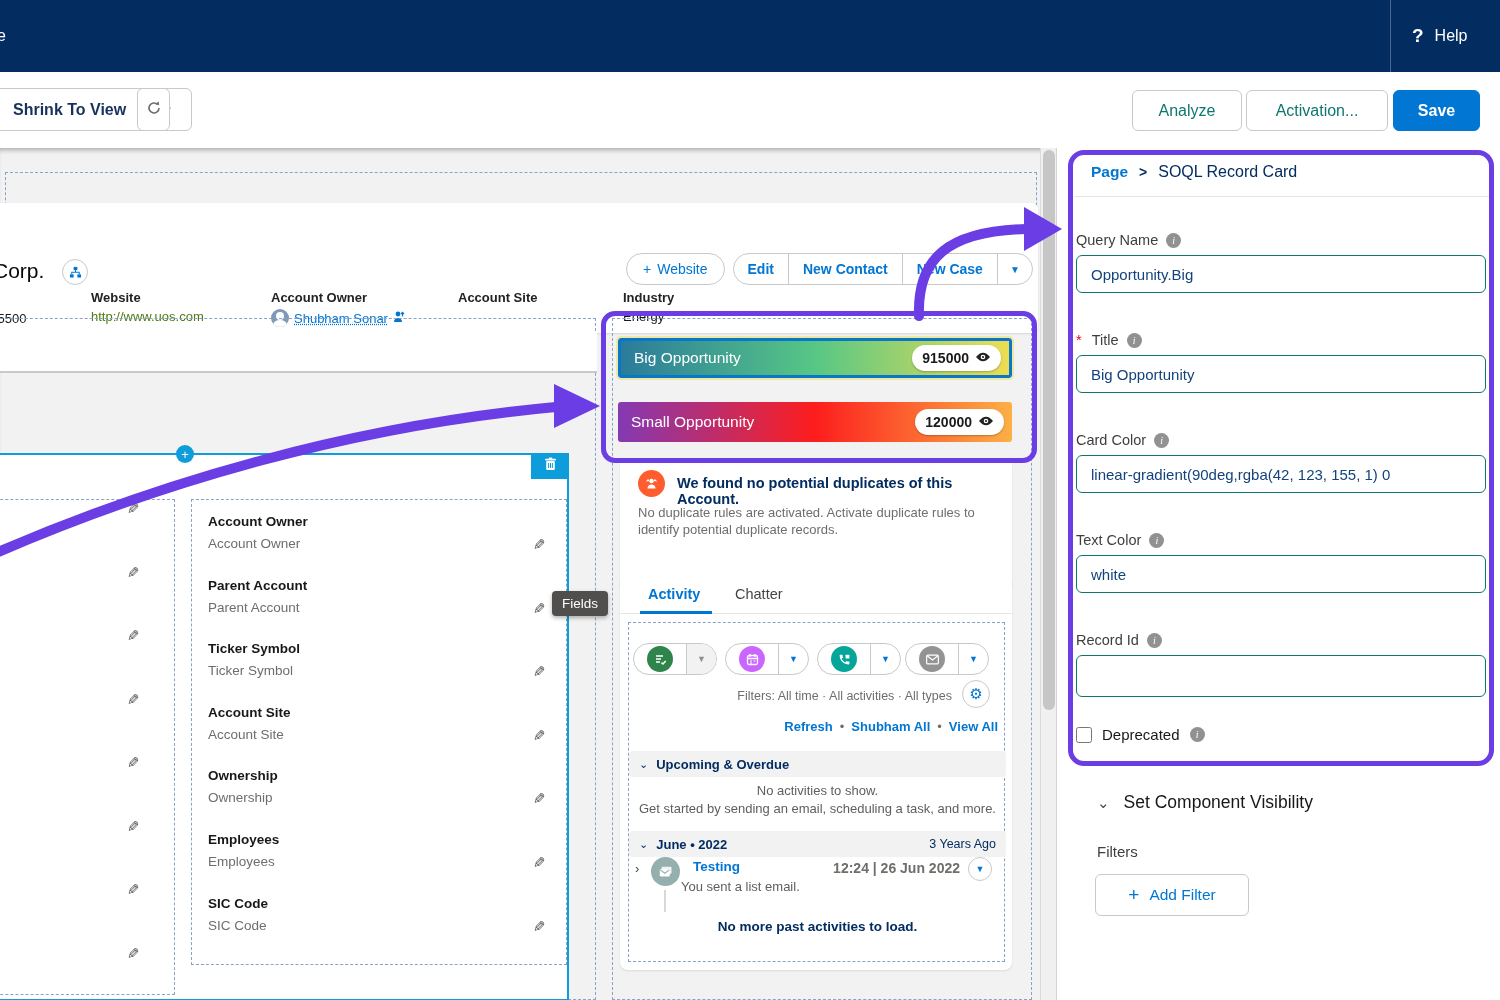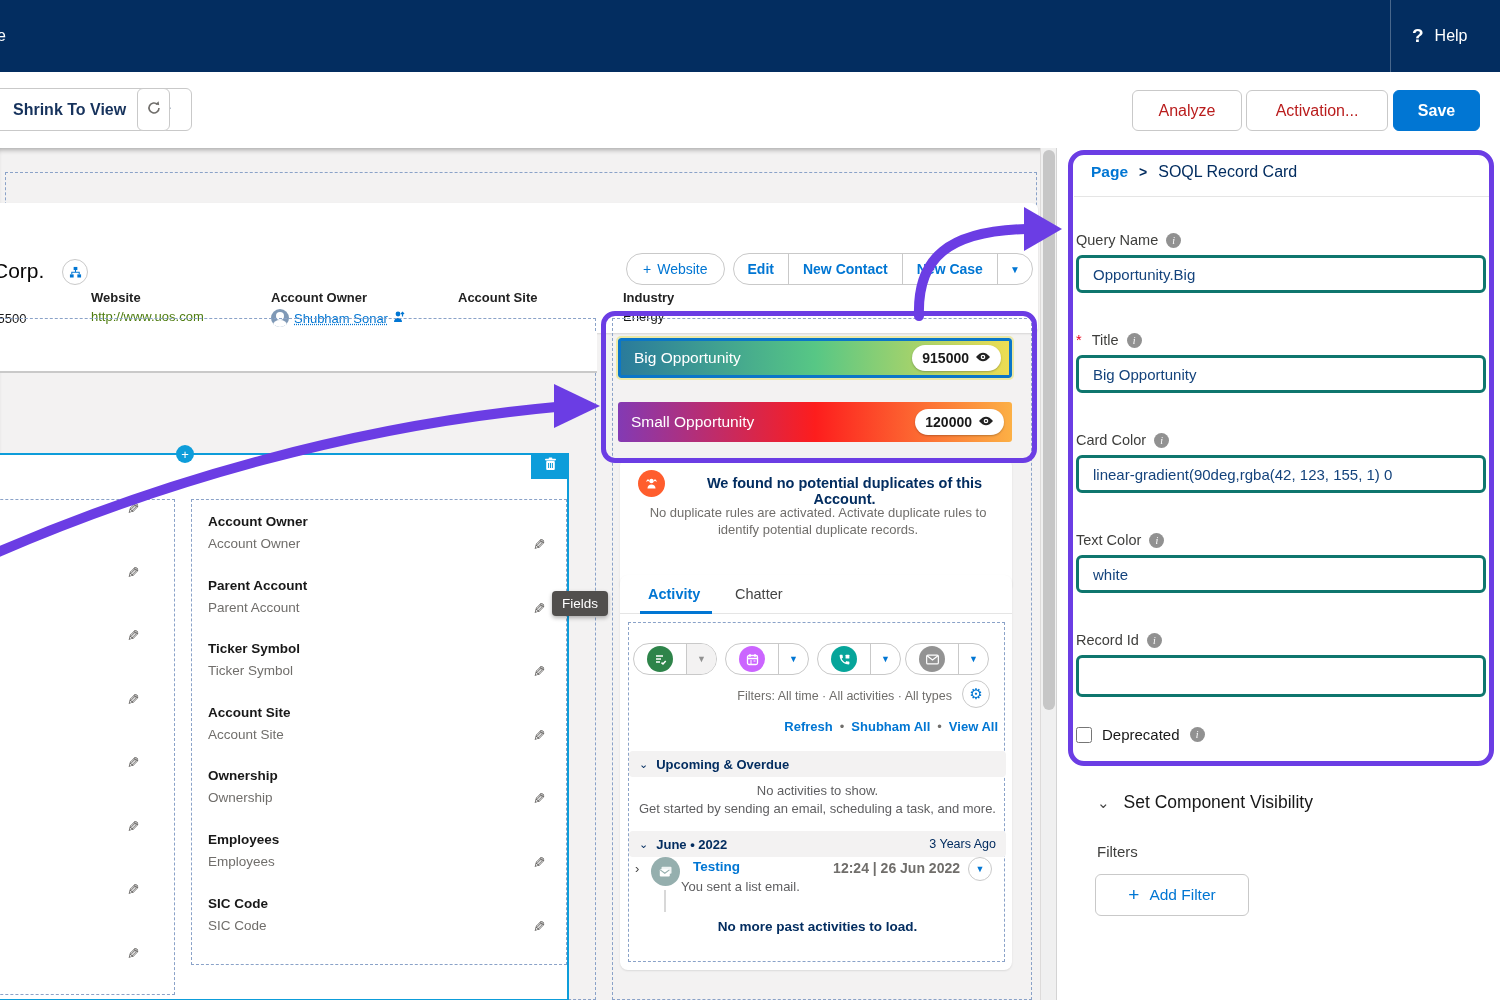--- a/index.html
+++ b/index.html
@@ -10,21 +10,21 @@
   
   .navbar { position:absolute; left:0; top:0; width:1500px; height:72px; background:#032d60; }
   .nav-partial { position:absolute; left:-3px; top:27px; color:#fff; font-size:16px; }
   .nav-divider { position:absolute; left:1390px; top:0; width:1px; height:72px; background:rgba(255,255,255,.28); }
   .nav-help { position:absolute; left:1412px; top:25px; display:flex; align-items:center; gap:11px; color:#fff; }
   .nav-help .q { font-size:19px; font-weight:700; }
   .nav-help .t { font-size:16px; }
 
   
   .toolbar { position:absolute; left:0; top:72px; width:1408px; height:76px; background:#fff; }
-  .btn { display:flex; align-items:center; justify-content:center; border:1px solid #c9c9c9; border-radius:6px; background:#fff; color:#b91c1c; font-size:16px; cursor:pointer; }
+  .btn { display:flex; align-items:center; justify-content:center; border:1px solid #c9c9c9; border-radius:6px; background:#fff; color:#0f766e; font-size:16px; cursor:pointer; }
   .shrink-btn { position:absolute; left:-24px; top:16px; width:216px; height:43px; padding-left:36px; justify-content:flex-start; color:#16325c; font-weight:600; }
   .shrink-btn .caret { margin-left:auto; margin-right:18px; color:#16325c; font-size:11px; }
   .refresh-btn { position:absolute; left:137px; top:16px; width:33px; height:43px; color:#706e6b; }
   .analyze-btn { position:absolute; left:1132px; top:18px; width:110px; height:41px; }
   .activation-btn { position:absolute; left:1246px; top:18px; width:142px; height:41px; }
   .save-btn { position:absolute; left:1393px; top:18px; width:87px; height:41px; background:#0176d3; border-color:#0176d3; color:#fff; font-weight:600; }
 
   
   .canvas { position:absolute; left:0; top:148px; width:1056px; height:852px; background:#f3f2f2; box-shadow:inset 0 5px 5px -3px rgba(0,0,0,.30); }
   .dashed { border:1px dashed #8aa2c8; }
@@ -69,21 +69,21 @@
   .fields-tip { position:absolute; left:552px; top:443px; padding:5px 10px; background:#514f4d; color:#fff; font-size:13.5px; border-radius:4px; box-shadow:0 2px 4px rgba(0,0,0,.3); z-index:30; }
 
   
   .right-region { position:absolute; left:612px; top:170px; width:420px; height:682px; }
 
   .opp-card { position:absolute; left:618px; width:394px; height:40px; border-radius:3px; display:flex; align-items:center; padding:0 8px 0 13px; color:#fff; font-size:15.5px; }
   .opp-big { top:190px; background:linear-gradient(90deg, rgba(42,123,155,1) 0%, rgba(87,199,133,1) 50%, rgba(237,221,83,1) 100%); border:3px solid #0b76c8; outline:2px solid #ece9a6; }
   .opp-small { top:254px; background:linear-gradient(90deg, rgba(131,58,180,1) 0%, rgba(253,29,29,1) 50%, rgba(252,176,69,1) 100%);align-items:center; }
   .opp-pill { margin-left:auto; height:26px; background:#fff; border-radius:13px; display:flex; align-items:center; gap:6px; padding:0 10px; color:#1a1a1a; font-size:14px; font-weight:700; box-shadow:0 1px 2px rgba(0,0,0,.25); }
 
-  .dup-card { position:absolute; left:620px; top:310px; width:392px; height:134px; background:#fff; border-radius:8px; box-shadow:0 1px 2px rgba(0,0,0,.1);text-align:center; }
+  .dup-card { position:absolute; left:620px; top:310px; width:392px; height:134px; background:#fff; border-radius:8px; box-shadow:0 1px 2px rgba(0,0,0,.1); }
   .dup-icon { position:absolute; left:18px; top:12px; width:27px; height:27px; border-radius:50%; background:#ff5d2d; display:flex; align-items:center; justify-content:center; }
   .dup-title { position:absolute; left:57px; top:17px; font-size:14.5px; font-weight:700; color:#032d60; }
   .dup-body { position:absolute; left:18px; top:46px; width:360px; font-size:13px; line-height:17px; color:#706e6b; }
 
   .act-card { position:absolute; left:620px; top:427px; width:392px; height:395px; background:#fff; border-radius:8px; box-shadow:0 1px 2px rgba(0,0,0,.1); }
   .act-tabs { position:absolute; left:0; top:0; width:392px; height:39px; border-bottom:1px solid #e5e5e5; }
   .tab-activity { position:absolute; left:28px; top:11px; font-size:14.5px; font-weight:700; color:#0176d3; }
   .tab-underline { position:absolute; left:20px; top:36px; width:72px; height:3px; background:#0176d3; }
   .tab-chatter { position:absolute; left:115px; top:11px; font-size:14.5px; color:#444; }
   .act-inner { position:absolute; left:8px; top:47px; width:377px; height:340px; }
@@ -118,21 +118,21 @@
   
   .panel { position:absolute; left:1056px; top:148px; width:444px; height:852px; background:#fff; border-left:1px solid #d4d4d4; }
   .crumb { position:absolute; left:34px; top:15px; display:flex; align-items:center; gap:11px; }
   .crumb .page { font-size:15.5px; font-weight:600; color:#0176d3; cursor:pointer; }
   .crumb .gt { font-size:14px; font-weight:700; color:#032d60; }
   .crumb .comp { font-size:16px; color:#032d60; }
   .panel-divider { position:absolute; left:17px; top:48px; width:416px; height:1px; background:#e5e5e5; }
   .p-label { position:absolute; left:19px; font-size:14.5px; color:#3e3e3c; display:flex; align-items:center; gap:8px; }
   .p-label .req { color:#ea001e; margin-right:2px; }
   .info-icon { width:15px; height:15px; border-radius:50%; background:#919191; color:#fff; font-size:10px; font-style:italic; font-family:"Liberation Serif", serif; display:inline-flex; align-items:center; justify-content:center; }
-  .p-input { position:absolute; left:19px; width:410px; height:38px; border:3px solid #0f766e; border-radius:6px; padding:0 14px; font-size:15px; color:#14437c; font-family:"Liberation Sans", sans-serif; background:#fff; }
+  .p-input { position:absolute; left:19px; width:410px; height:38px; border:1px solid #0f766e; border-radius:6px; padding:0 14px; font-size:15px; color:#14437c; font-family:"Liberation Sans", sans-serif; background:#fff; }
   .dep-row { position:absolute; left:19px; top:578px; display:flex; align-items:center; gap:10px; }
   .dep-row input { width:16px; height:16px; }
   .dep-row .dl { font-size:15px; color:#181818; }
   .vis-row { position:absolute; left:40px; top:644px; display:flex; align-items:center; gap:14px; }
   .vis-row .chev { font-size:15px; color:#444; }
   .vis-row .vt { font-size:17.5px; color:#181818; }
   .filters-label { position:absolute; left:40px; top:695px; font-size:15px; color:#3e3e3c; }
   .add-filter-btn { position:absolute; left:38px; top:726px; width:154px; height:42px; border:1px solid #c9c9c9; border-radius:6px; background:#fff; display:flex; align-items:center; justify-content:center; gap:10px; color:#0176d3; cursor:pointer; }
   .add-filter-btn .plus { font-size:19px; }
   .add-filter-btn .afl { font-size:15.5px;text-align:right; }

